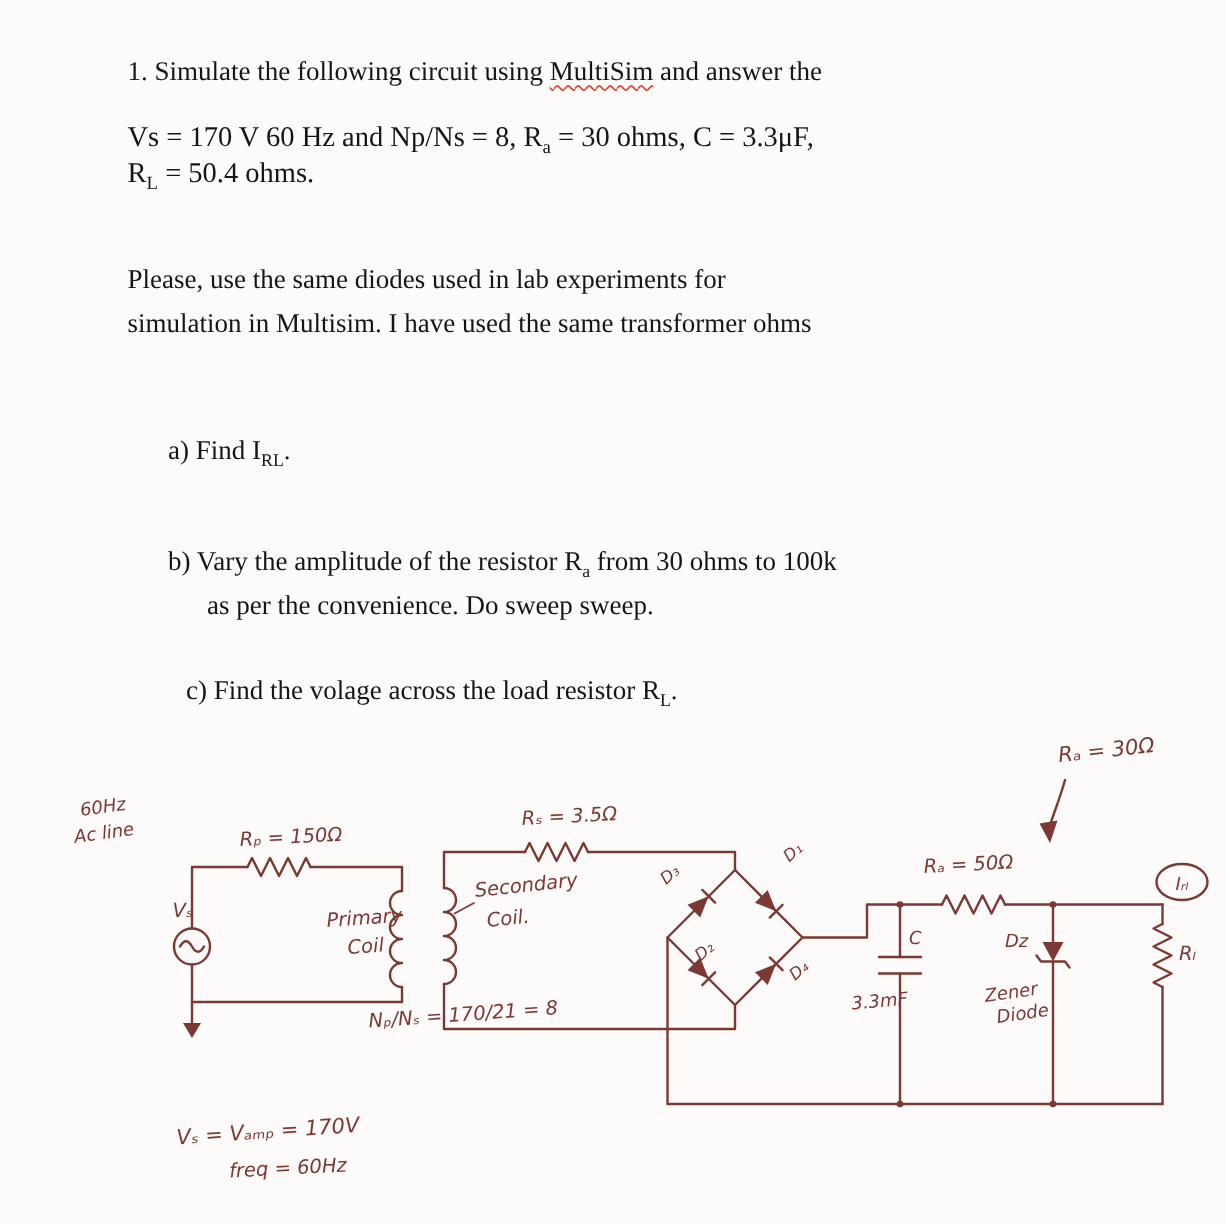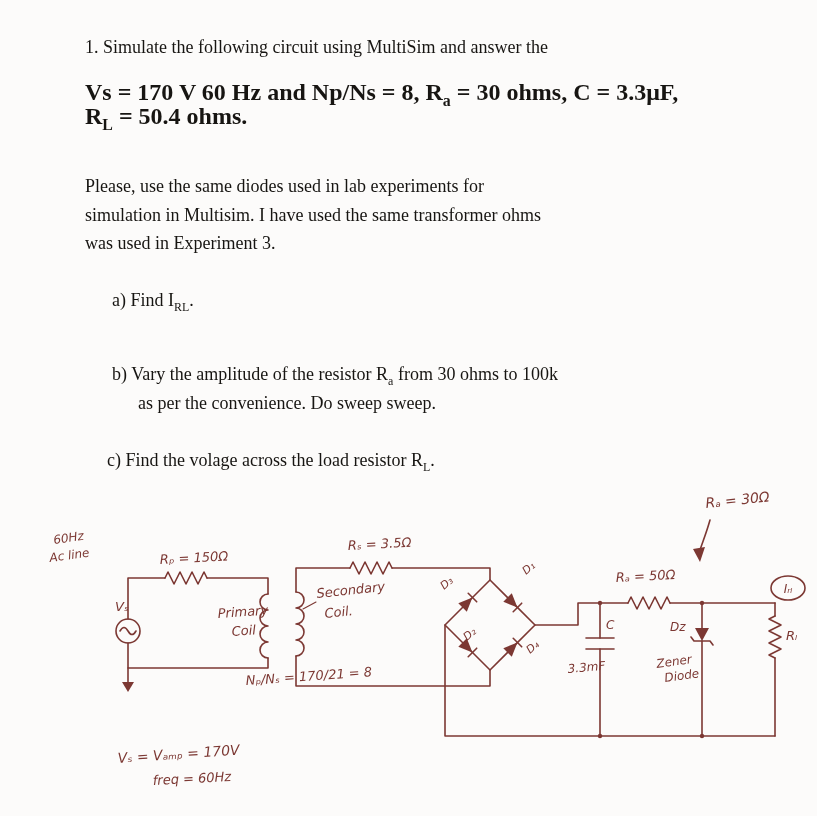--- a/index.html
+++ b/index.html
@@ -7,26 +7,27 @@
     width:817px;height:816px;
     background:#fbfaf8;
     font-family:"Liberation Serif","DejaVu Serif",serif;
     color:#171512;
   }
   .page{position:relative;width:817px;height:816px;overflow:hidden;background:#fcfbfa}
   .tblock{position:absolute;font-size:18px;line-height:23px;white-space:nowrap}
   .tblock div{white-space:nowrap}
   sub{font-size:66%;line-height:0}
   .sq{
+    text-decoration:underline;
     text-decoration-style:wavy;
     text-decoration-color:#e03a2a;
     text-decoration-thickness:1px;
     text-underline-offset:3px;
   }
-  .bold{font-weight:bold;font-size:24px;line-height:24px}
+  .bold{font-weight:normal;font-size:19px;line-height:24px}
   .note{line-height:28.5px}
   .parts{line-height:28.5px}
   .ind{margin-left:26px}
   svg.circuit{position:absolute;left:20px;top:478px}
   .w{fill:none;stroke:var(--ink);stroke-width:1.6;stroke-linecap:round;stroke-linejoin:round}
   .wthin{fill:none;stroke:var(--ink);stroke-width:1.1;stroke-linecap:round}
   .wf{fill:var(--ink);stroke:none}
   text.hw{fill:var(--ink);font-family:"DejaVu Sans",sans-serif;font-style:italic;font-size:13px}
   text.hw.sm{font-size:11px}
   text.hw.md{font-size:12px}
@@ -42,33 +43,32 @@
   </div>
 
   <div class="tblock bold" style="left:85px;top:80px">
     <div>Vs = 170 V 60 Hz and Np/Ns = 8, R<sub>a</sub> = 30 ohms, C = 3.3μF,</div>
     <div>R<sub>L</sub> = 50.4 ohms.</div>
   </div>
 
   <div class="tblock note" style="left:85px;top:172px">
     <div>Please, use the same diodes used in lab experiments for</div>
     <div>simulation in Multisim. I have used the same transformer ohms</div>
-    <div>was used in Experiment 3.</div>
   </div>
 
   <div class="tblock parts" style="left:112px;top:286px">
     <div>a) Find I<sub>RL</sub>.</div>
   </div>
 
   <div class="tblock parts" style="left:112px;top:360px">
     <div>b) Vary the amplitude of the resistor R<sub>a</sub> from 30 ohms to 100k</div>
     <div class="ind">as per the convenience. Do sweep sweep.</div>
   </div>
 
-  <div class="tblock parts" style="left:107px;top:446px">
+  <div class="tblock parts" style="left:124px;top:446px">
     <div>c) Find the volage across the load resistor R<sub>L</sub>.</div>
   </div>
 
   <svg class="circuit" width="790" height="330" viewBox="0 0 790 330">
 
     <g>
       <circle class="w" cx="108" cy="153" r="12"></circle>
       <path class="w" d="M100,153 q4,-7 8,0 q4,7 8,0"></path>
     </g>
     <text class="hw" x="95" y="133">Vₛ</text>

